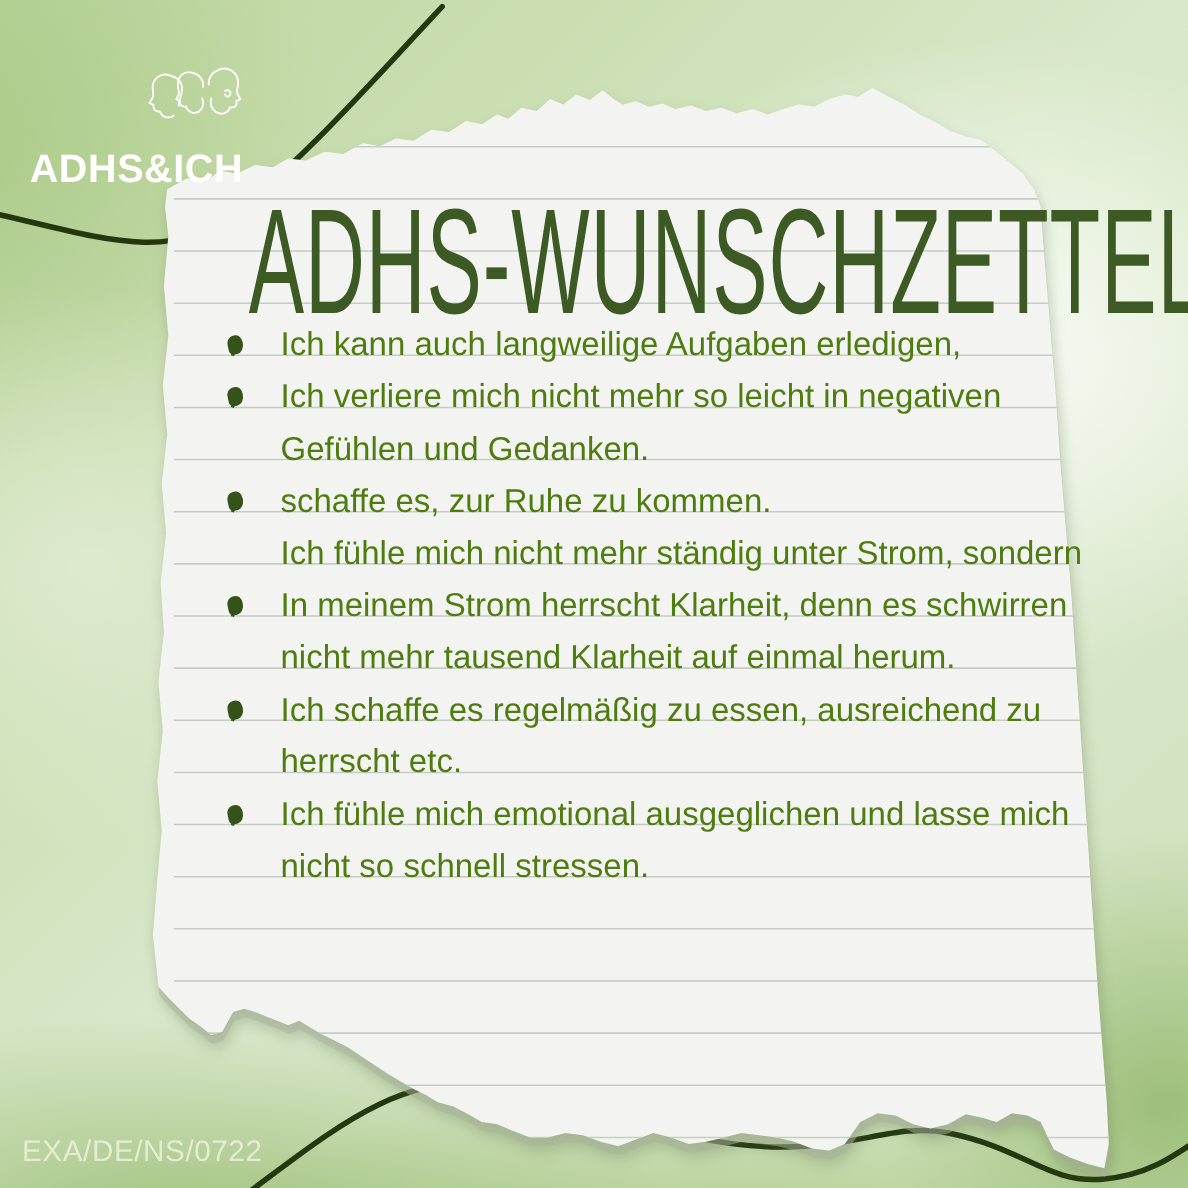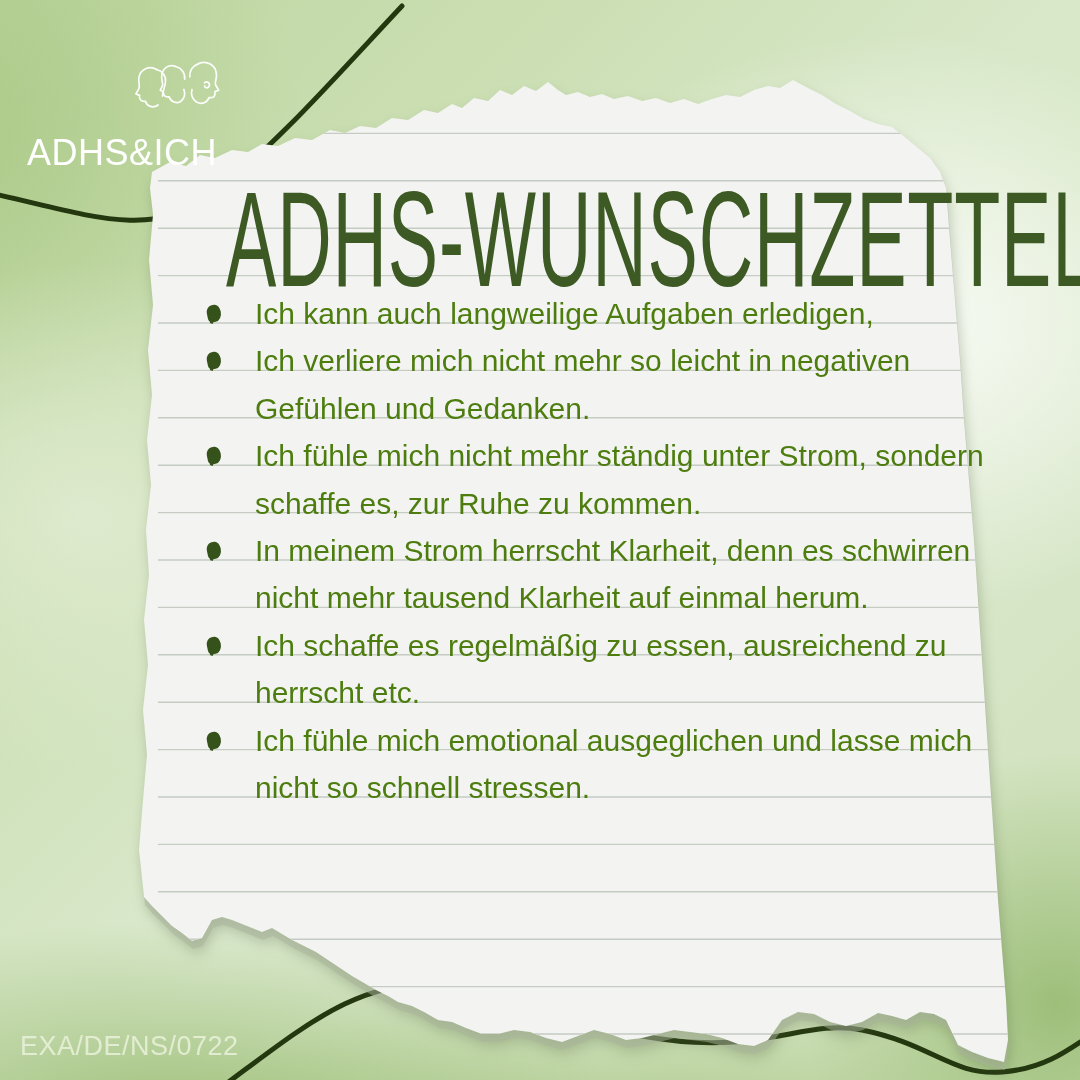--- a/index.html
+++ b/index.html
@@ -19,21 +19,21 @@
   svg.layer{position:absolute;left:0;top:0;}
   .curves path{fill:none;stroke:#24380f;stroke-width:5;stroke-linecap:round;}
   .papersvg{filter:drop-shadow(2px 7px 6px rgba(80,95,60,0.3));}
   .paper-under{fill:#a9b49b;opacity:.5;}
   .paper-face{fill:#f3f4f1;}
   #rules line{stroke:#c6cbc4;stroke-width:1.4;}
   
   .logo{position:absolute;left:27px;top:44px;width:200px;}
   .logo .heads{position:absolute;left:103px;top:0;}
   .heads path{fill:none;stroke:#ffffff;stroke-width:2.3;stroke-linecap:round;stroke-linejoin:round;opacity:.96;}
-  .logo .brandname{position:absolute;left:0;top:88px;color:#ffffff;font-weight:normal;
+  .logo .brandname{position:absolute;left:0;top:88px;color:#ffffff;font-weight:bold;
     font-size:36px;letter-spacing:.5px;white-space:nowrap;}
   
   .title{position:absolute;left:150px;top:162px;width:845px;text-align:center;
     color:#3d5a25;font-size:92px;font-weight:normal;letter-spacing:1px;white-space:nowrap;
     transform:scale(0.82,1.48);transform-origin:50% 0;}
   
   .list{position:absolute;left:198px;top:290px;width:810px;color:#4d7c0f;font-size:30px;}
   .item{position:relative;padding-left:57px;}
   .item .line{display:block;height:47.4px;line-height:47.4px;white-space:nowrap;}
   .bullet{position:absolute;left:9px;top:15px;width:14px;height:17px;background:#35521b;
@@ -107,22 +107,22 @@
         <span class="bullet"></span>
         <span class="line">Ich kann auch langweilige Aufgaben erledigen,</span>
       </div>
       <div class="item">
         <span class="bullet"></span>
         <span class="line">Ich verliere mich nicht mehr so leicht in negativen</span>
         <span class="line">Gefühlen und Gedanken.</span>
       </div>
       <div class="item">
         <span class="bullet"></span>
+        <span class="line">schaffe es, zur Ruhe zu kommen.</span>
         <span class="line">Ich fühle mich nicht mehr ständig unter Strom, sondern</span>
-        <span class="line">schaffe es, zur Ruhe zu kommen.</span>
       </div>
       <div class="item">
         <span class="bullet"></span>
         <span class="line">In meinem Strom herrscht Klarheit, denn es schwirren</span>
         <span class="line">nicht mehr tausend Klarheit auf einmal herum.</span>
       </div>
       <div class="item">
         <span class="bullet"></span>
         <span class="line">Ich schaffe es regelmäßig zu essen, ausreichend zu</span>
         <span class="line">herrscht etc.</span>

